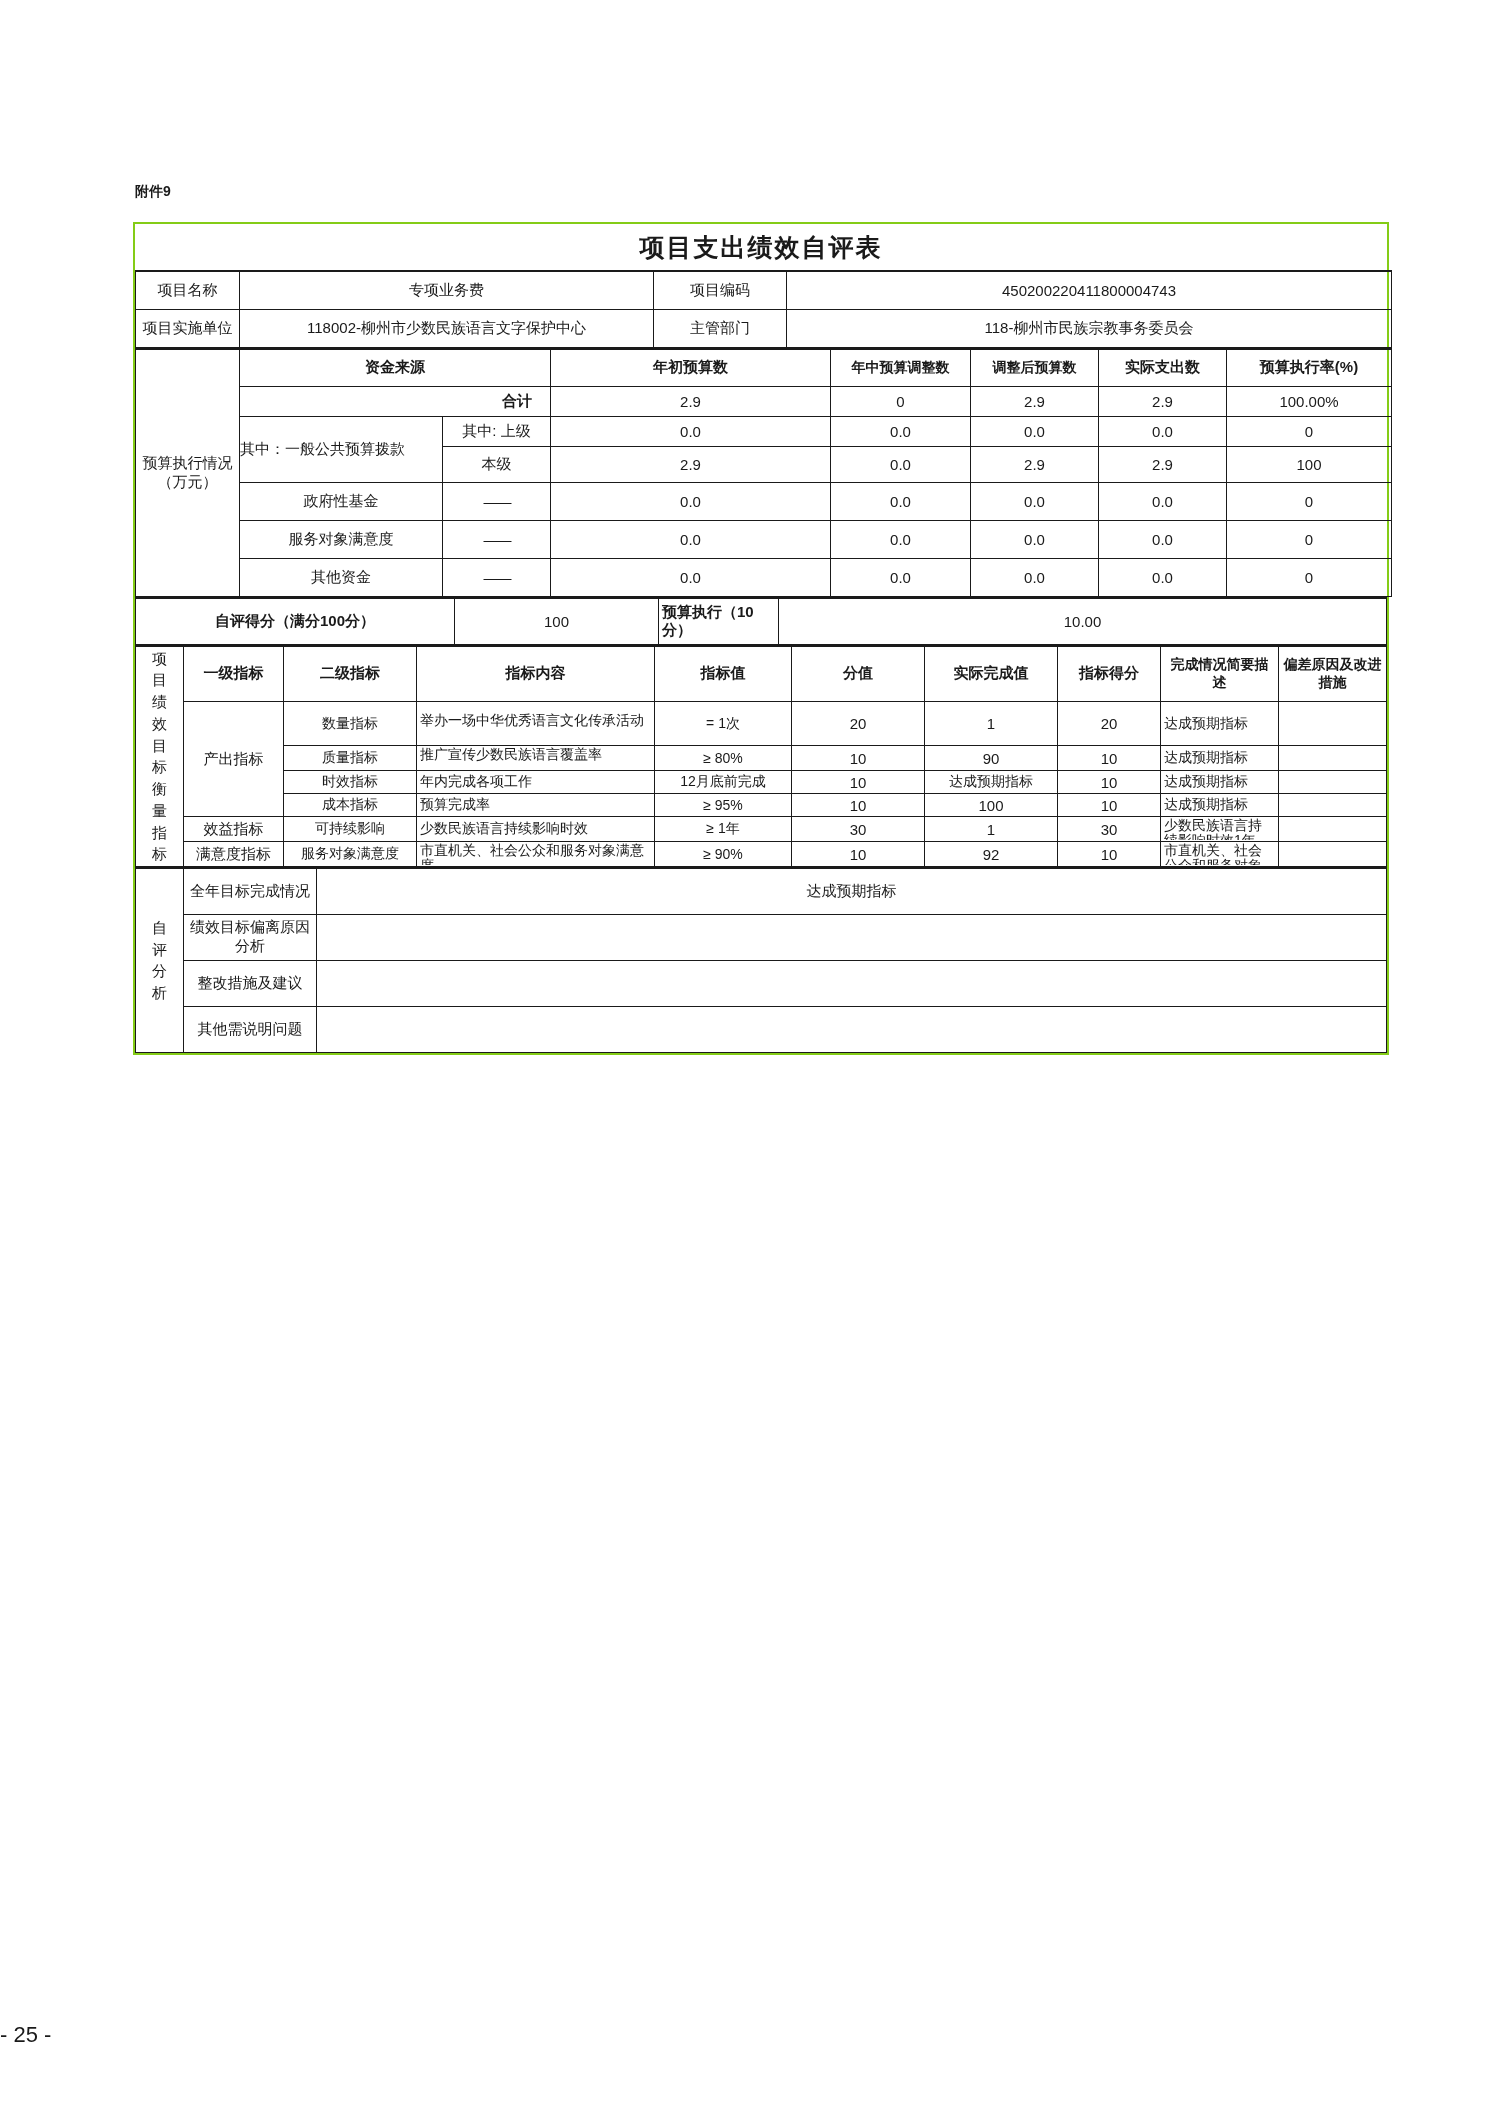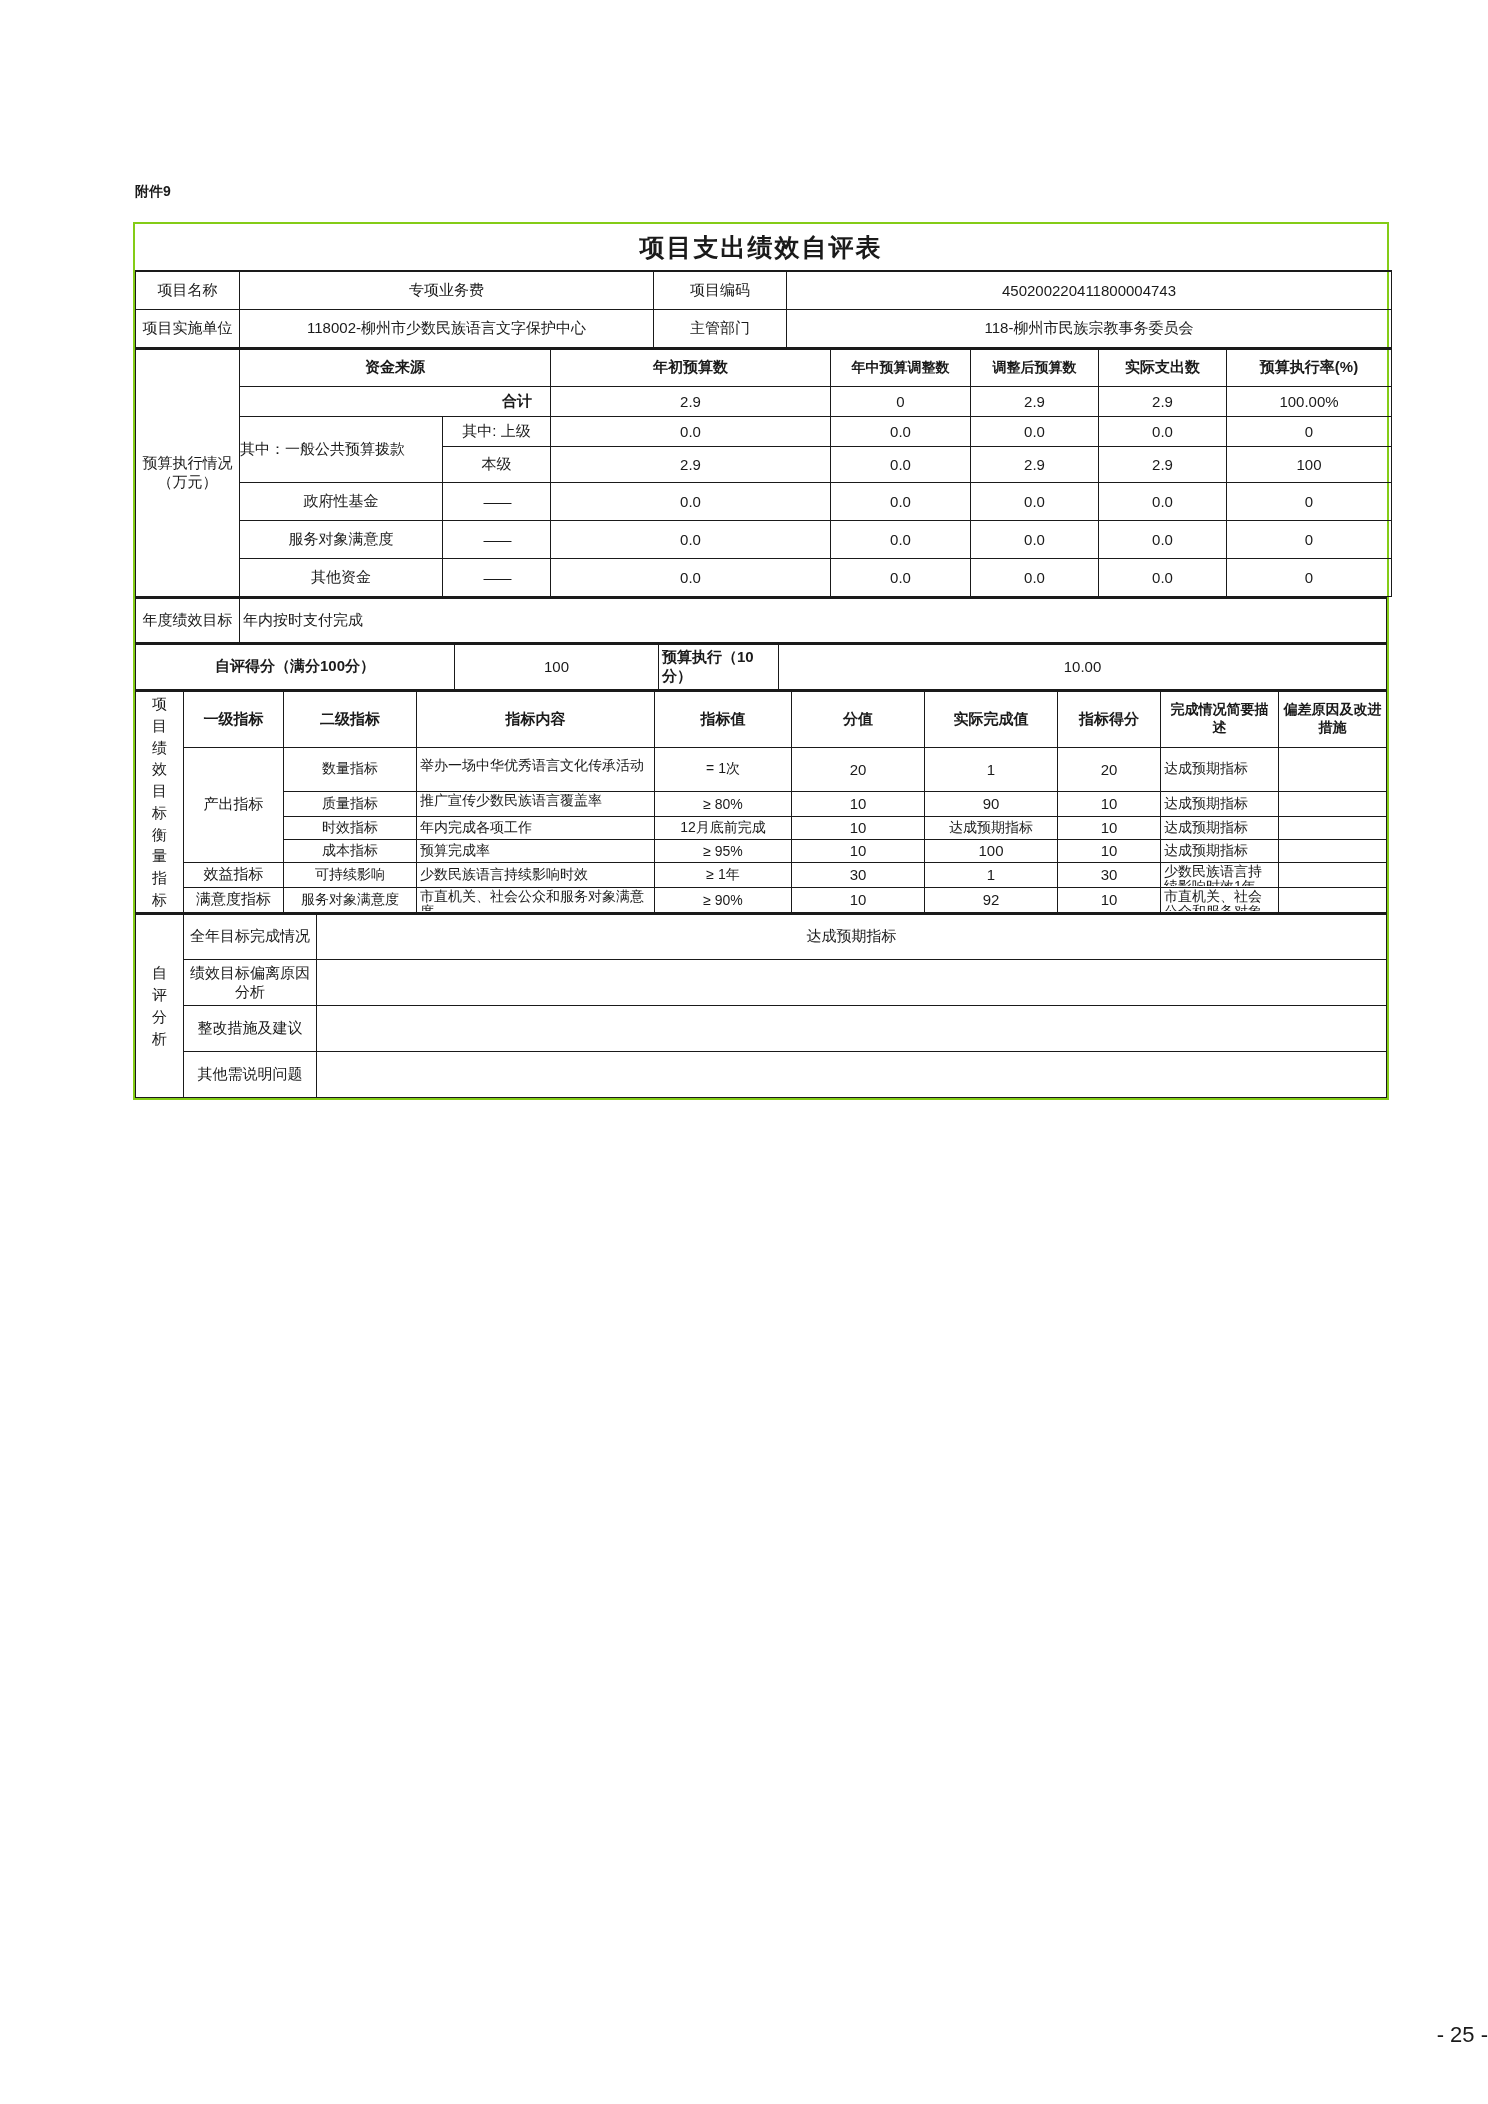--- a/index.html
+++ b/index.html
@@ -35,21 +35,21 @@
   .h38 { height:38px; } .h40 { height:38px; } .h30 { height:30px; }
   .h36 { height:36px; } .h44 { height:44px; } .h46 { height:46px; }
   .h56 { height:56px; } .h23 { height:23px; }
   .stub-wrap { word-break:break-all; line-height:1.45; padding:0 6px; }
   .clip2 { height:22px; overflow:hidden; line-height:15px; text-align:left; }
   .clip2c { height:22px; overflow:hidden; line-height:15px; text-align:left; }
   .nowrap-clip { white-space:nowrap; overflow:hidden; padding:0; text-align:left; }
   .dash { letter-spacing:-2px; }
   .footer {
     position:absolute; left:0; top:2022px; width:100%;
-    text-align:right; font-size:22px;
+    text-align:left; font-size:22px;
   }
   .small { font-size:14px; }
   .exec-label { word-break:break-all; line-height:1.25; text-align:left; }
 </style>
 </head>
 <body>
 
 <div class="attachment">附件9</div>
 
 <div class="sheet">
@@ -159,32 +159,20 @@
       <td class="dash">——</td>
       <td>0.0</td>
       <td>0.0</td>
       <td>0.0</td>
       <td>0.0</td>
       <td>0</td>
     </tr>
   </tbody>
     </table>
 
-  <table class="sec">
-    <colgroup>
-        <col style="width:104px">
-        <col>
-      </colgroup>
-    <tbody>
-        <tr>
-      <td class="h44">年度绩效目标</td>
-      <td class="left">年内按时支付完成</td>
-    </tr>
-  </tbody>
-    </table>
 
   <table class="sec">
     <colgroup>
         <col style="width:319px">
         <col style="width:204px">
         <col style="width:120px">
         <col>
       </colgroup>
     <tbody>
         <tr>

